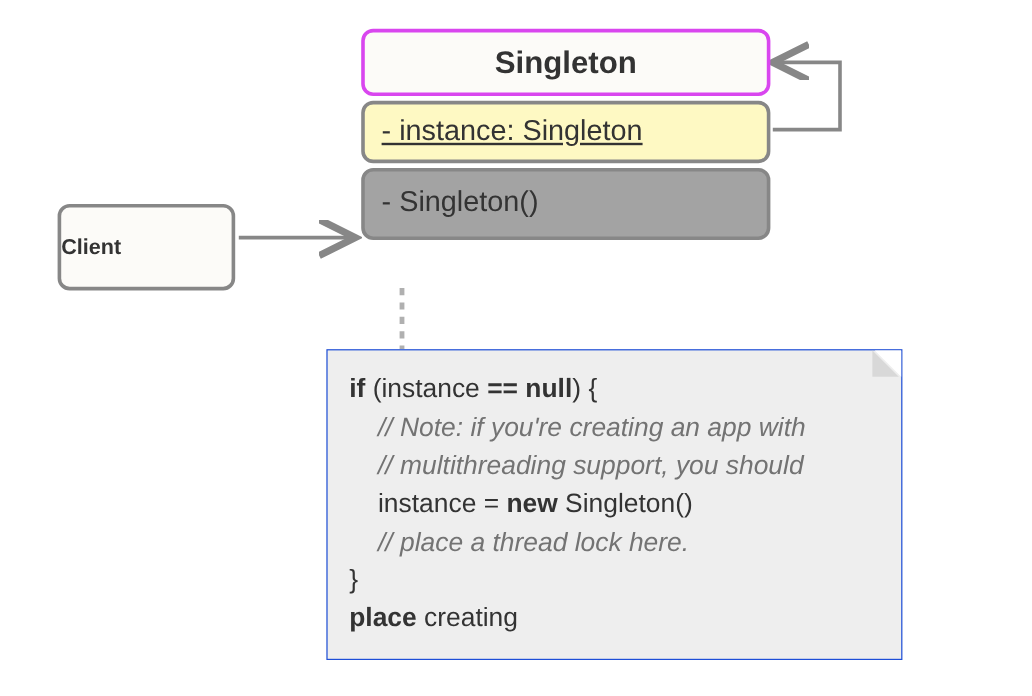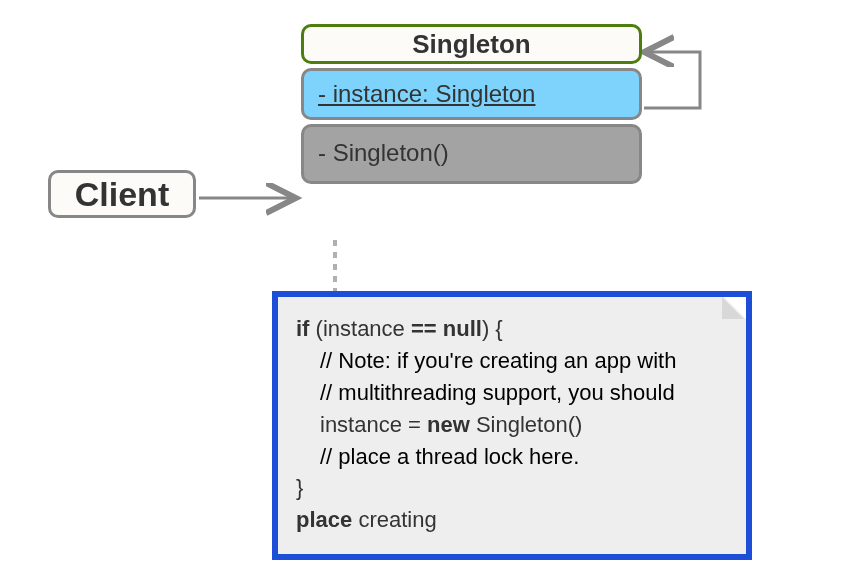--- a/index.html
+++ b/index.html
@@ -15,47 +15,47 @@
   .box {
     position: absolute;
     background: #fcfbf8;
     border: 3px solid #878787;
     border-radius: 10px;
   }
   .client-box {
     left: 48px;
     top: 170px;
     width: 148px;
-    height: 48px;
+    height: 72px;
     display: flex;
     align-items: center;
-    justify-content: center;
-    font-size: 34px;
+    justify-content: flex-start;
+    font-size: 18px;
     font-weight: 700;
   }
   .singleton-class {
     position: absolute;
     left: 301px;
     top: 24px;
     width: 341px;
   }
   .singleton-title {
     background: #fcfbf8;
-    border: 3px solid #4d7c0f;
+    border: 3px solid #d946ef;
     border-radius: 10px;
-    height: 40px;
+    height: 56px;
     display: flex;
     align-items: center;
     justify-content: center;
     font-size: 26px;
     font-weight: 700;
     margin-bottom: 4px;
   }
   .singleton-attr {
-    background: #7dd3fc;
+    background: #fef9c3;
     border: 3px solid #878787;
     border-radius: 10px;
     height: 52px;
     display: flex;
     align-items: center;
     padding: 0 14px;
     font-size: 24px;
     margin-bottom: 4px;
   }
   .singleton-methods {
@@ -66,27 +66,27 @@
     font-size: 24px;
     line-height: 1.5;
   }
   .underline { text-decoration: underline; }
   .note-box {
     position: absolute;
     left: 272px;
     top: 291px;
     width: 480px;
     background: #eeeeee;
-    border: 6px solid #1d4ed8;
+    border: 1px solid #1d4ed8;
     padding: 16px 18px 18px 18px;
     font-size: 22px;
     line-height: 1.45;
     font-family: "Segoe UI", "Helvetica Neue", Arial, sans-serif;
   }
-  .note-box .comment { color: #000000; }
+  .note-box .comment { color: #737373; font-style: italic; }
   .note-box .kw { font-weight: 700; }
   .note-box .indent { padding-left: 24px; display: block; }
   .note-corner {
     position: absolute;
     right: 0;
     top: 0;
     width: 0;
     height: 0;
     border-style: solid;
     border-width: 0 22px 22px 0;

